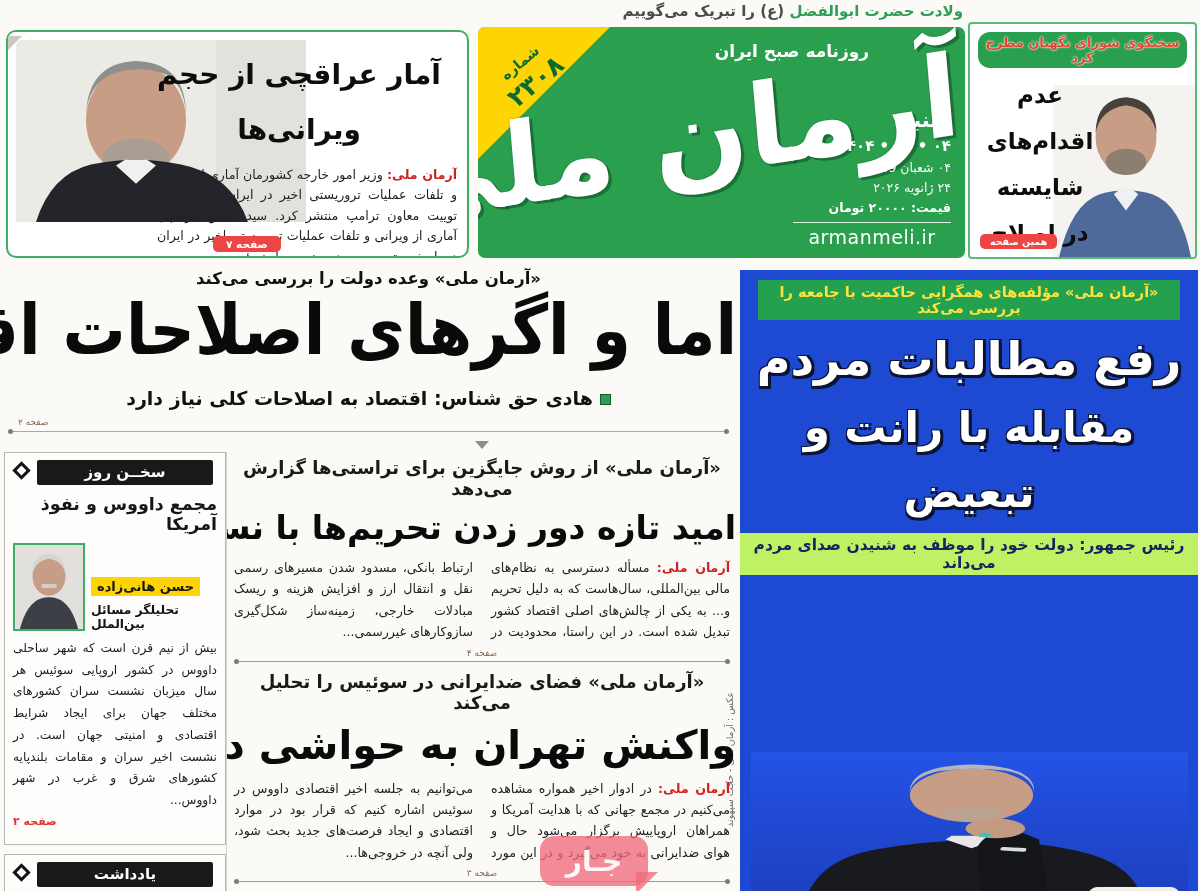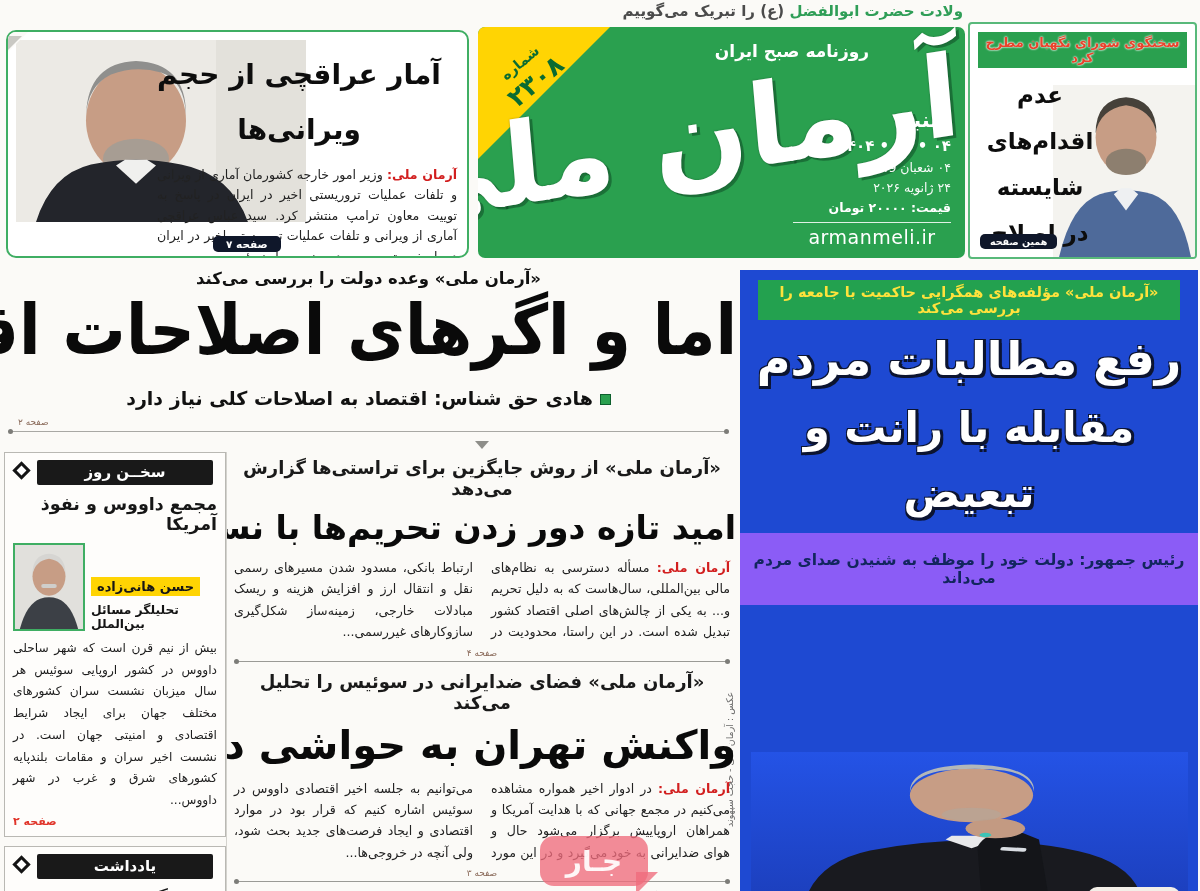--- a/index.html
+++ b/index.html
@@ -48,30 +48,30 @@
     border-top:24px solid #fbfaf7; border-right:24px solid transparent; z-index:3; }
   .fold-g { position:absolute; top:4px; left:-2px; width:0; height:0;
     border-bottom:16px solid transparent; border-left:16px solid #c9c8c3; z-index:3; }
   .ll-photo { position:absolute; left:8px; top:8px; width:290px; height:182px; }
   .ll-photo svg { width:100%; height:100%; display:block; }
   .ll-head { position:absolute; right:8px; top:16px; width:320px; text-align:center; z-index:2;
     font-size:28px; font-weight:bold; line-height:1.95; letter-spacing:-1px; color:#0d0d0d; }
   .ll-body { position:absolute; right:10px; top:133px; width:300px; z-index:2;
     font-size:12.6px; line-height:1.62; text-align:justify; color:#222; }
   .leadin { color:#d21f1f; font-weight:bold; }
-  .pill { display:inline-block; background:#0f172a; color:#fff; font-size:10.5px; font-weight:bold;
+  .pill { display:inline-block; background:#ef4444; color:#fff; font-size:10.5px; font-weight:bold;
     padding:2px 13px; border-radius:5px;margin-top:24px; }
   .ll-pill { position:absolute; left:205px; bottom:4px; z-index:2; }
 
   
   .top-right { position:absolute; left:968px; top:22px; width:229px; height:237px;
     background:#fff; border:2px solid #58b97a; border-radius:4px; overflow:hidden; }
   .tr-kicker { margin:8px 8px 0; background:#2aa04f; color:#e8442c; font-weight:bold;
     font-size:13px; text-align:center; padding:3px 2px;
-    text-shadow:0 0 2px #fff, 0 0 2px #fff; }
+    text-shadow:0 0 2px #fff, 0 0 2px #fff;border-radius:12px; }
   .tr-photo { position:absolute; right:0; bottom:0; width:142px; height:172px; }
   .tr-photo svg { width:100%; height:100%; display:block; }
   .tr-head { position:absolute; left:6px; top:48px; width:128px; z-index:2; text-align:center;
     font-size:23px; font-weight:bold; line-height:2.0; letter-spacing:-1px; color:#0d0d0d; }
   .tr-pill { position:absolute; left:10px; bottom:8px; z-index:2; font-size:9.5px; padding:2px 10px; }
 
   
   .main-story { position:absolute; left:0; top:262px; width:737px; text-align:center; }
   .ms-kicker { font-size:16.5px; font-weight:bold; margin-top:7px; color:#111; }
   .ms-head { font-size:63px; font-weight:bold; letter-spacing:-3px; margin-top:6px;
@@ -87,22 +87,22 @@
 
   
   .blue-box { position:absolute; left:740px; top:270px; width:458px; height:629px;
     background:#1e49d2; overflow:hidden; text-align:center; }
   .bb-kicker { margin:10px auto 0; width:92%; background:#23a14f; color:#ffe23c;
     font-weight:bold; font-size:14.5px; padding:4px 2px; }
   .bb-head { color:#fff; font-weight:bold; letter-spacing:-1px; margin-top:4px; line-height:1.55;
     text-shadow:3px 3px 0 #0c1430, -1px -1px 0 #0c1430, 3px -1px 0 #0c1430, -1px 3px 0 #0c1430; }
   .bb-line1 { font-size:46px; }
   .bb-line2 { font-size:42px; }
-  .bb-strap { margin:8px auto 0; width:fit-content; background:#8b5cf6; color:#12265e;
-    font-weight:bold; font-size:15.5px; padding:18px 12px; }
+  .bb-strap { margin:8px auto 0; width:fit-content; background:#bef264; color:#12265e;
+    font-weight:bold; font-size:15.5px; padding:3px 12px; }
   .bb-photo { position:absolute; left:11px; right:10px; top:482px; bottom:0; }
   .bb-photo svg { width:100%; height:100%; display:block; }
   .bb-tab { position:absolute; right:18px; bottom:-6px; width:92px; height:18px;
     background:#f3efe8; border-radius:9px; color:#2aa04f; font-size:9px; font-weight:bold;
     line-height:14px; z-index:4; }
   .photo-credit { position:absolute; left:724px; top:692px; height:199px; width:14px;
     writing-mode:vertical-rl; transform:rotate(180deg); font-size:9.5px; color:#6b6b6b;
     letter-spacing:1px; white-space:nowrap; }
 
   
@@ -119,21 +119,21 @@
     column-count:2; column-gap:18px; color:#222; }
   .c-ref { font-size:9px; color:#8a6a5a; margin-top:5px; }
   .divider { position:relative; margin:3px 8px 0; border-top:1px solid #9a9a96; }
   .divider::before,.divider::after { content:""; position:absolute; top:-3px; width:5px; height:5px;
     border-radius:50%; background:#7c7c78; }
   .divider::before { right:-2px; } .divider::after { left:-2px; }
 
   
   .left-col { position:absolute; left:4px; top:452px; width:222px; }
   .side-box { position:relative; background:#fefdfb; border:1px solid #b9b8b3;
-    padding:7px 8px 8px; margin-bottom:9px; }
+    padding:7px 8px 16px; margin-bottom:9px; }
   .side-header { position:relative; margin:0 4px 9px 24px; background:#191919; color:#fff;
     font-weight:bold; font-size:15px; text-align:center; padding:3px 0 4px; border-radius:2px; }
   .diamond { position:absolute; left:-22px; top:4px; width:13px; height:13px; background:#fff;
     border:3px solid #141414; transform:rotate(45deg); }
   .side-title { font-size:17.5px; font-weight:bold; text-align:right; margin-bottom:9px; letter-spacing:-0.5px; }
   .author-row { display:flex; align-items:flex-start; }
   .a-photo { width:72px; height:88px; border:2px solid #3fae63; flex:0 0 auto; }
   .a-photo svg { width:100%; height:100%; display:block; }
   .a-meta { flex:1; padding-left:6px; text-align:left; }
   .a-name { display:inline-block; background:#ffd403; font-weight:bold; font-size:13px;

